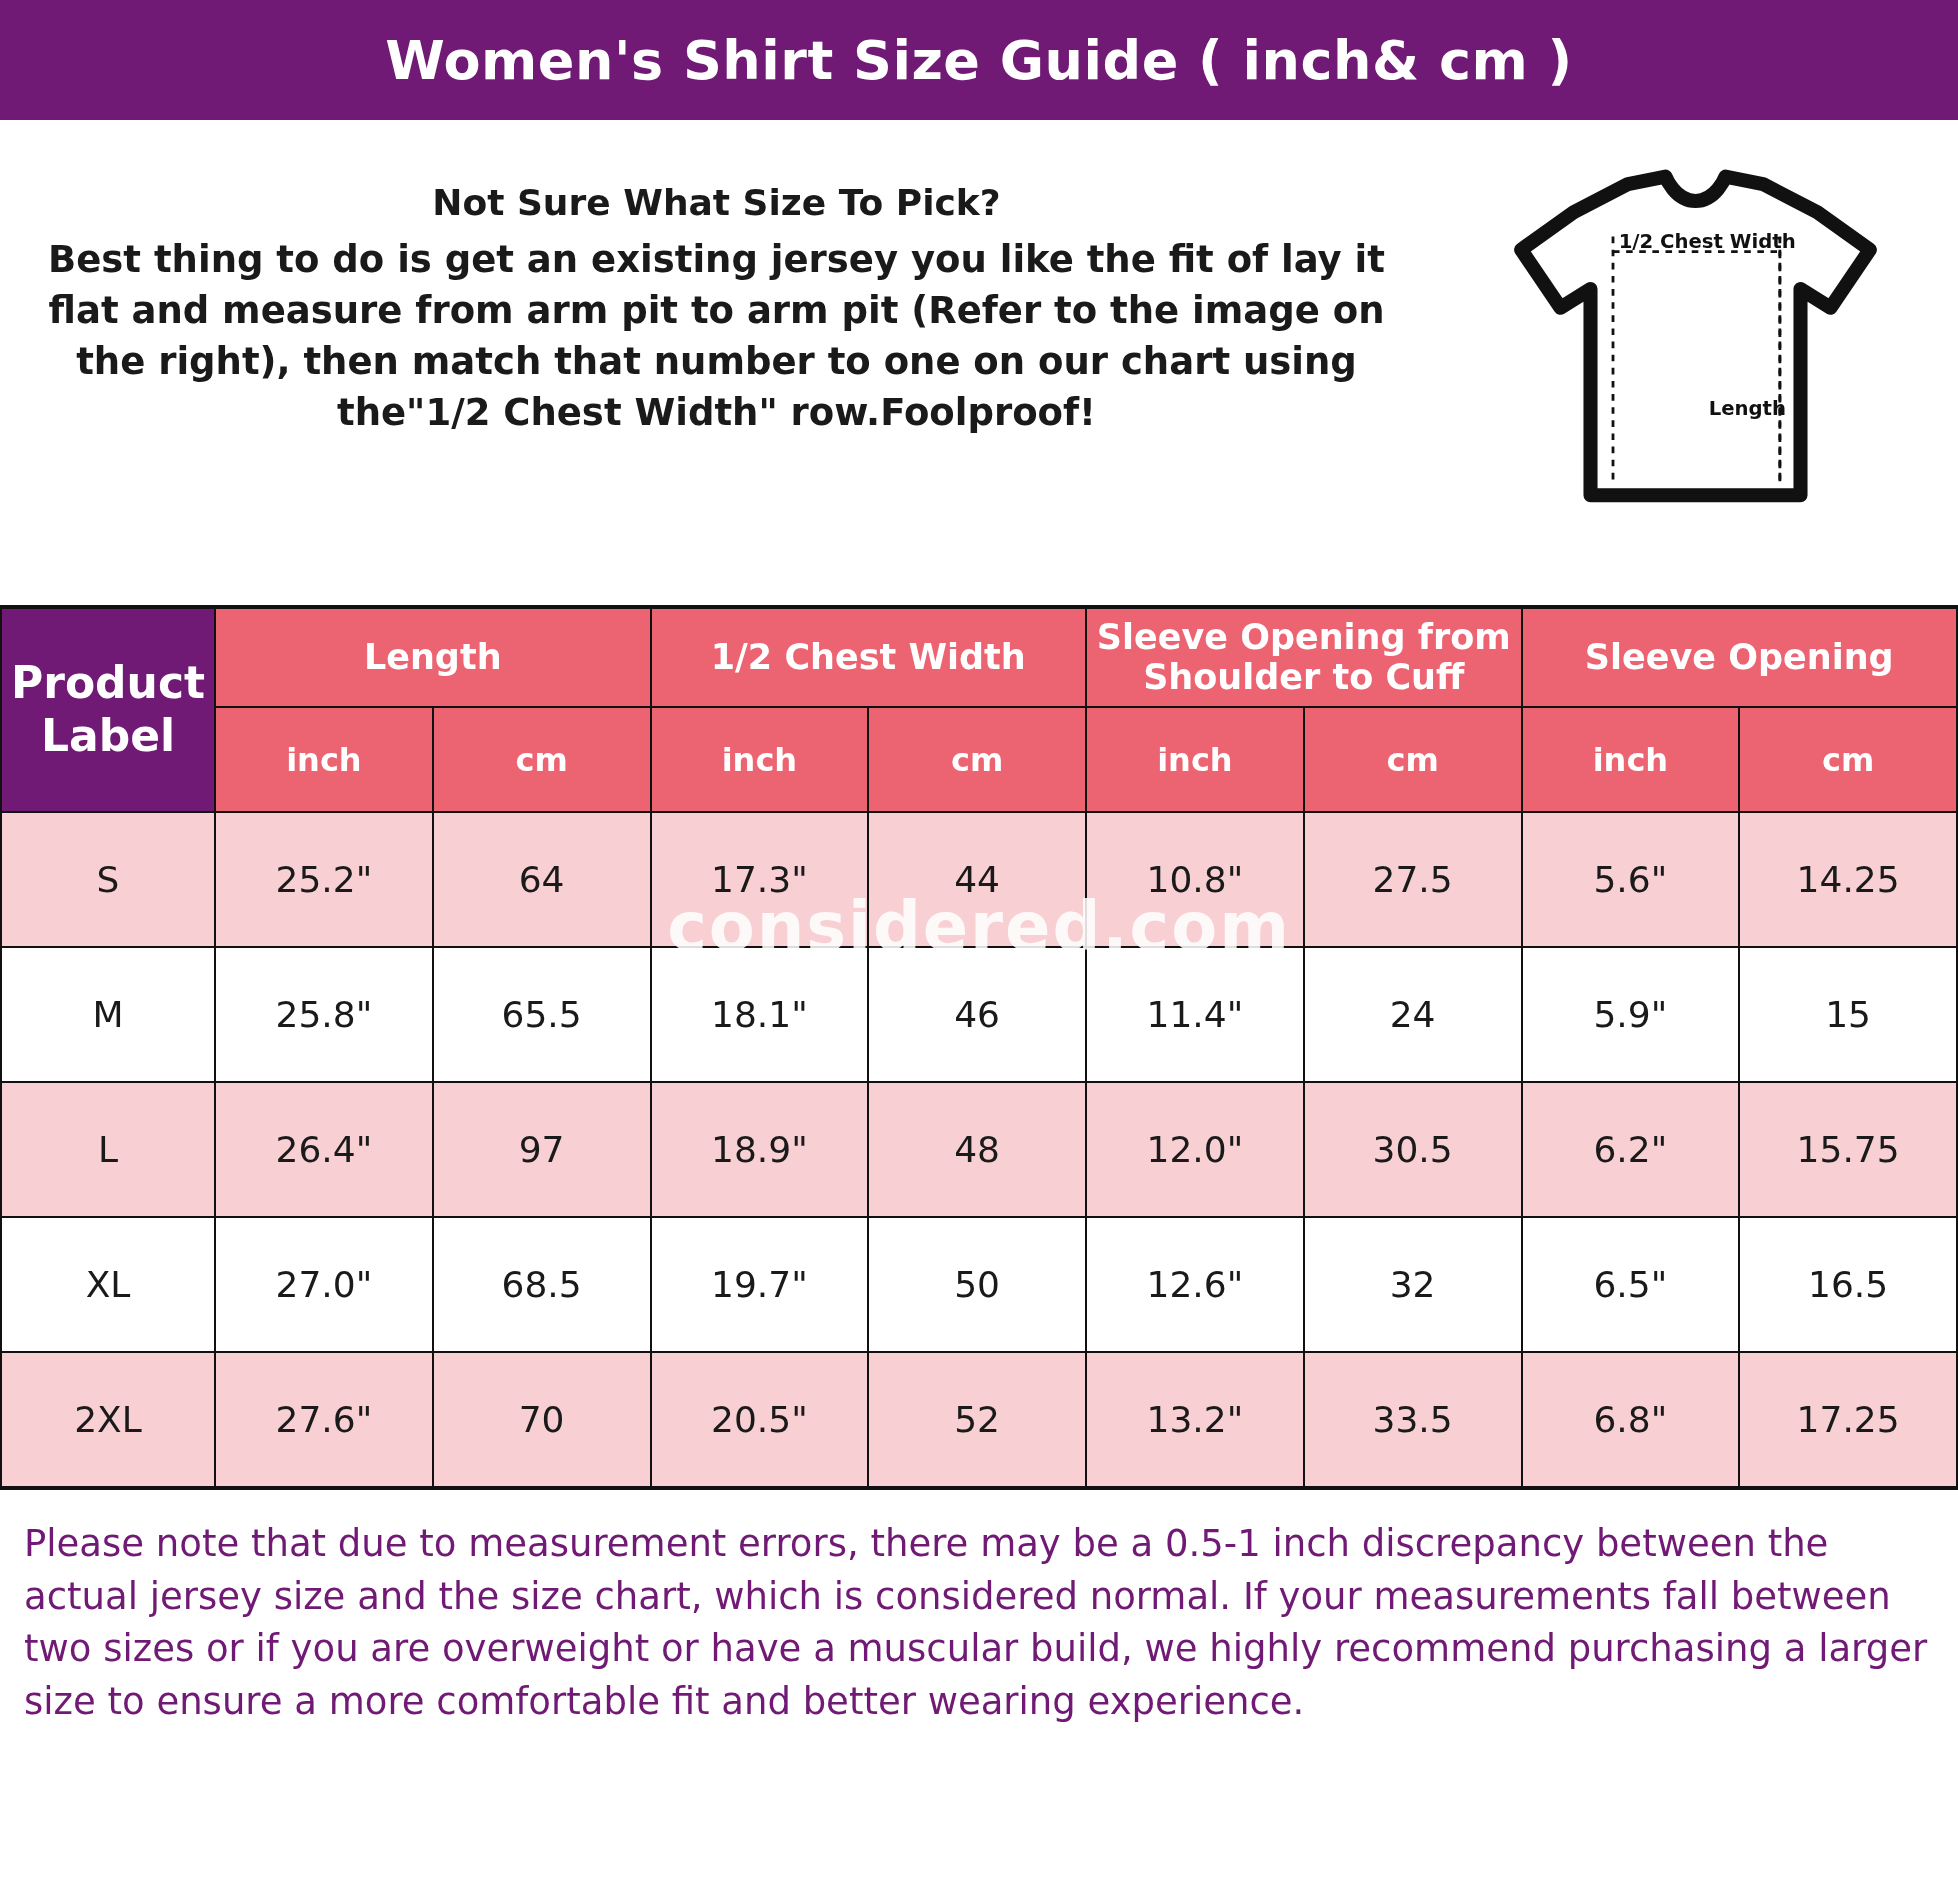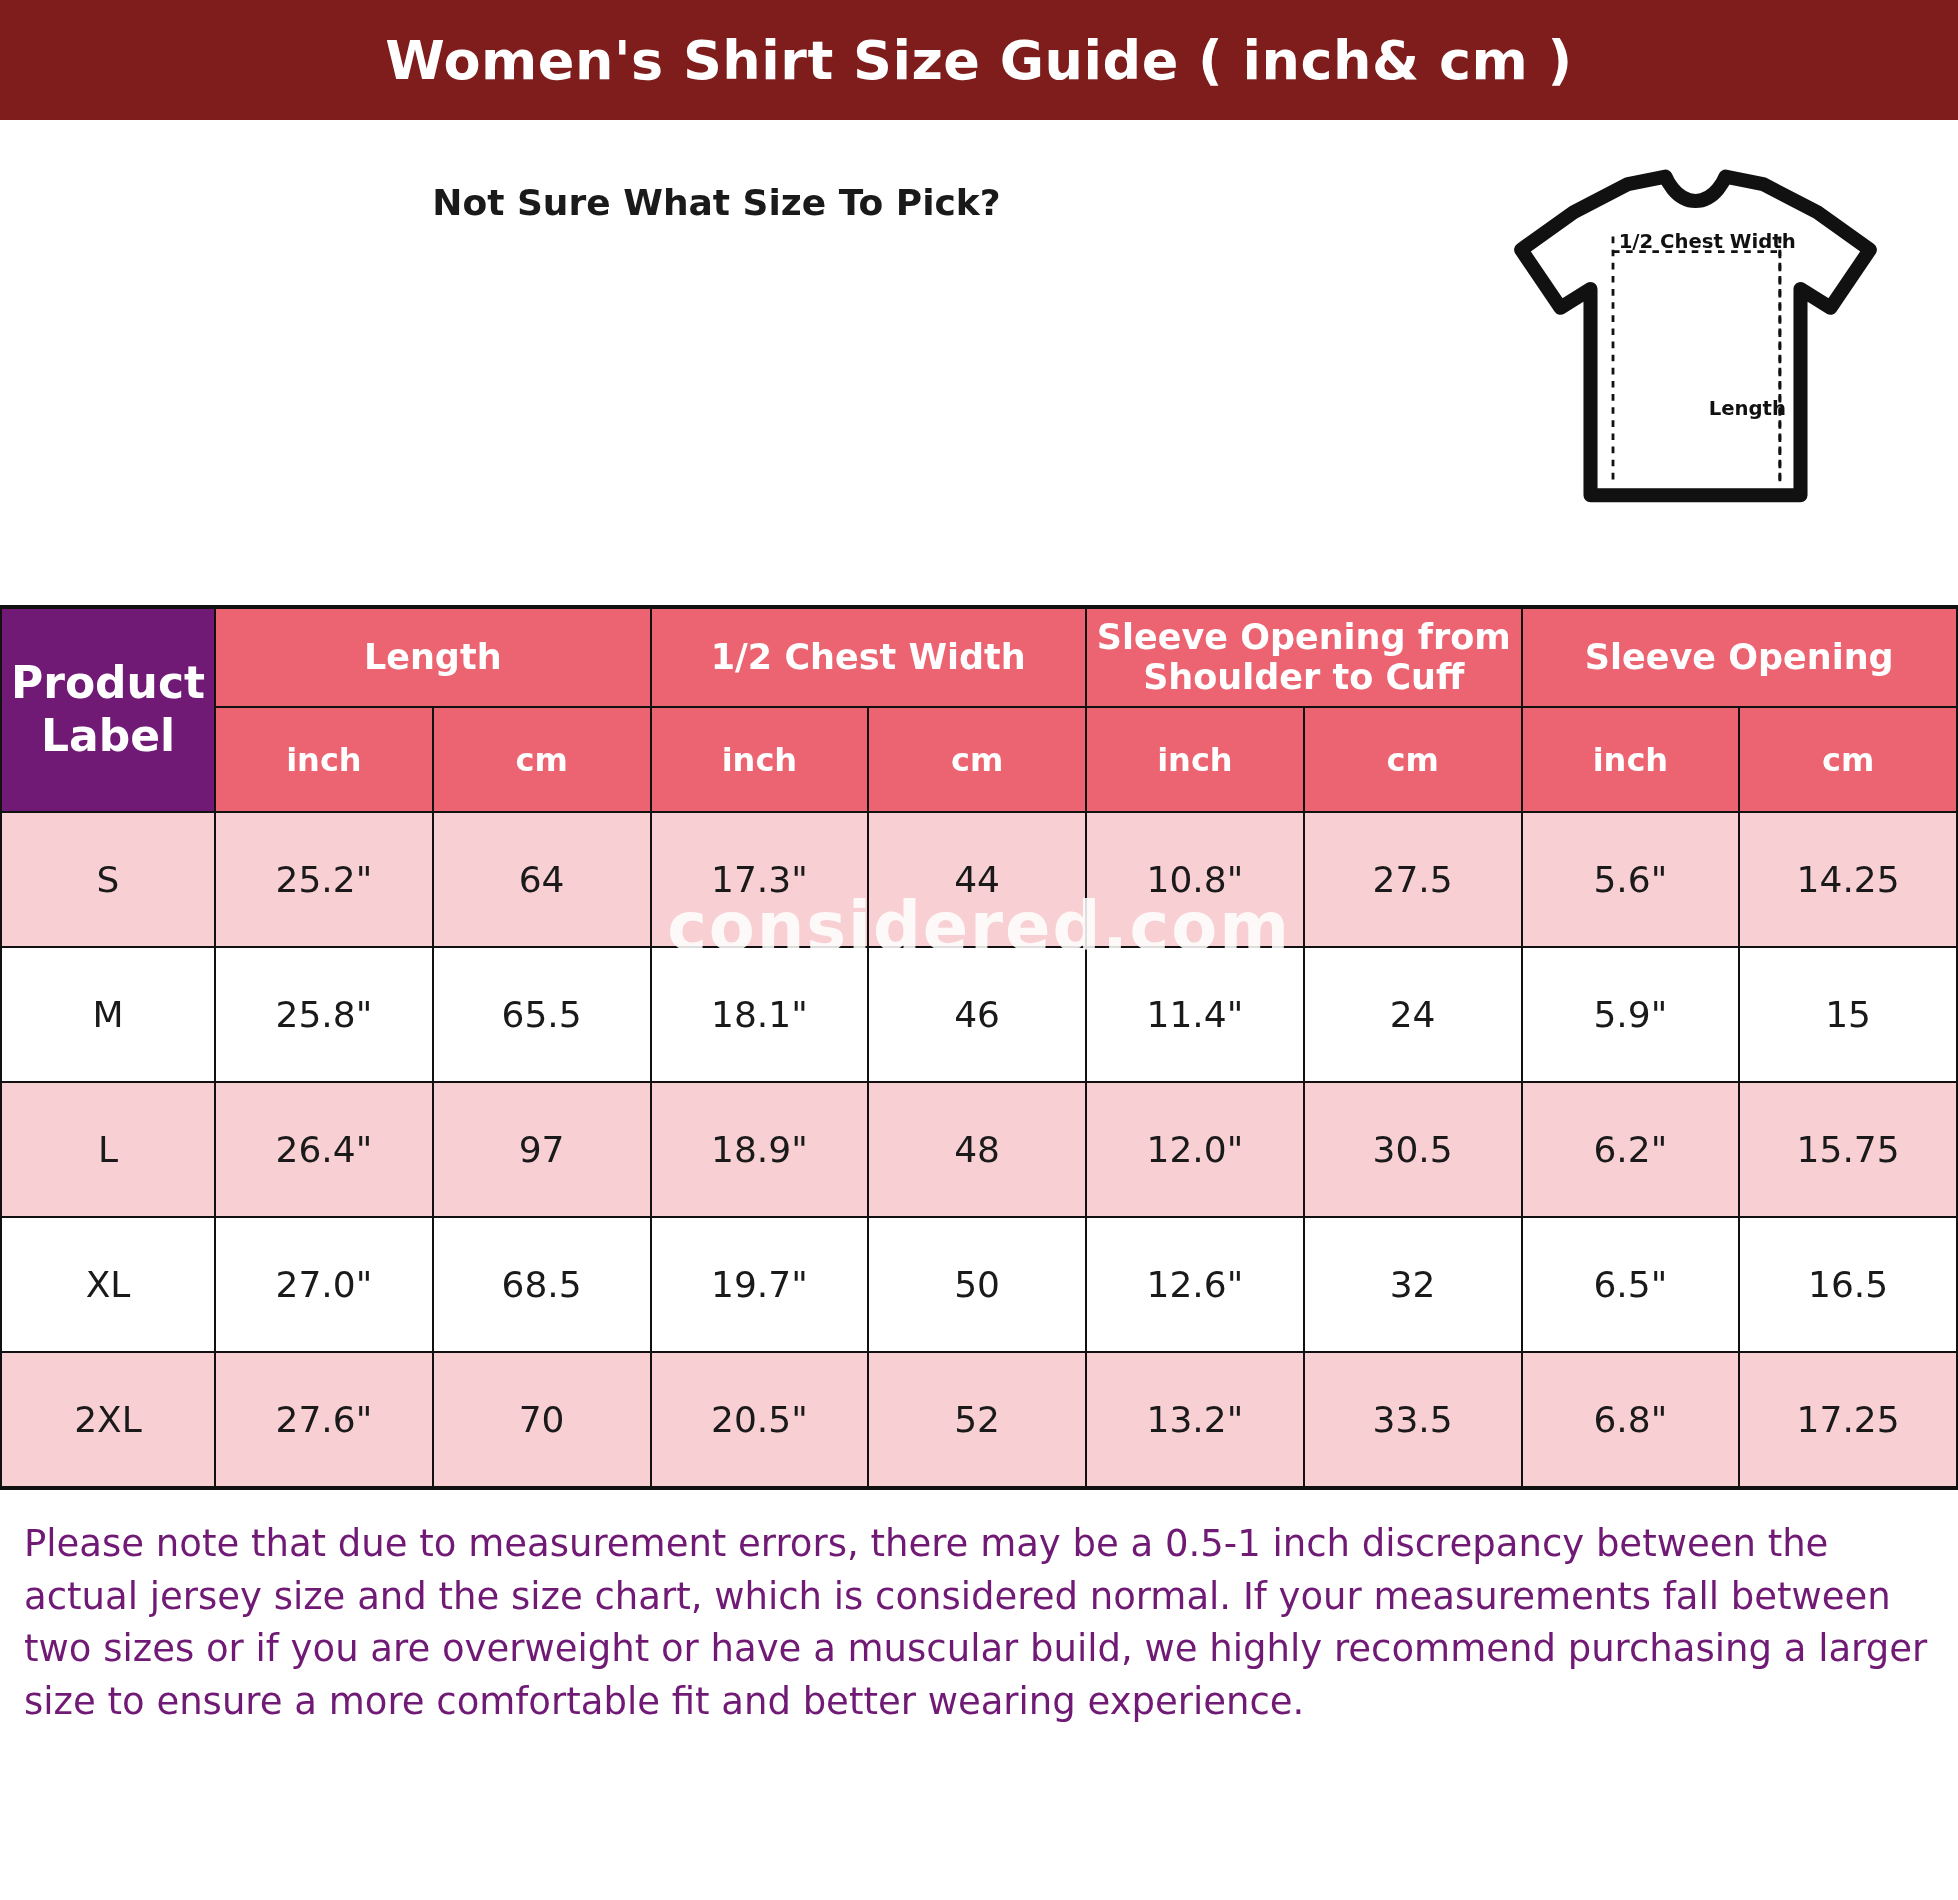--- a/index.html
+++ b/index.html
@@ -17,21 +17,21 @@
 
   .page {
     position: relative;
     width: 1958px;
     height: 1901px;
     box-sizing: border-box;
   }
 
   
   .title-bar {
-    background: #7f1d1d;
+    background: #701a75;
     height: 120px;
     display: flex;
     align-items: center;
     justify-content: center;
   }
   .title-bar .title-text {
     color: #ffffff;
     font-size: 54px;
     font-weight: bold;
     letter-spacing: 0.5px;
@@ -164,20 +164,21 @@
 
 <div class="page">
 
   <div class="title-bar">
     <div class="title-text">Women's Shirt Size Guide ( inch&amp; cm )</div>
   </div>
 
   <div class="intro">
     <div class="intro-text">
       <div class="q">Not Sure What Size To Pick?</div>
+      <div class="body">Best thing to do is get an existing jersey you like the fit of lay it flat and measure from arm pit to arm pit (Refer to the image on the right), then match that number to one on our chart using the"1/2 Chest Width" row.Foolproof!</div>
     </div>
     <div class="intro-img">
       <svg class="shirt-svg" width="375" height="347" viewBox="0 0 400 370">
         <path d="M128 16 L168 8 C168 8 178 34 200 34 C222 34 232 8 232 8 L272 16 L330 46 L386 86 L344 148 L312 128 L312 348 L88 348 L88 128 L56 148 L14 86 L70 46 Z" fill="#ffffff" stroke="#111111" stroke-width="15" stroke-linejoin="round"></path>
         <line x1="112" y1="72" x2="112" y2="336" stroke="#111111" stroke-width="3" stroke-dasharray="7 7"></line>
         <line x1="290" y1="72" x2="290" y2="336" stroke="#111111" stroke-width="3" stroke-dasharray="7 7"></line>
         <line x1="112" y1="88" x2="290" y2="88" stroke="#111111" stroke-width="3" stroke-dasharray="7 7"></line>
         <line x1="290" y1="88" x2="290" y2="336" stroke="#111111" stroke-width="3" stroke-dasharray="7 7"></line>
         <text class="shirt-label" x="118" y="84">1/2 Chest Width</text>
         <text class="shirt-label" x="214" y="262">Length</text>

